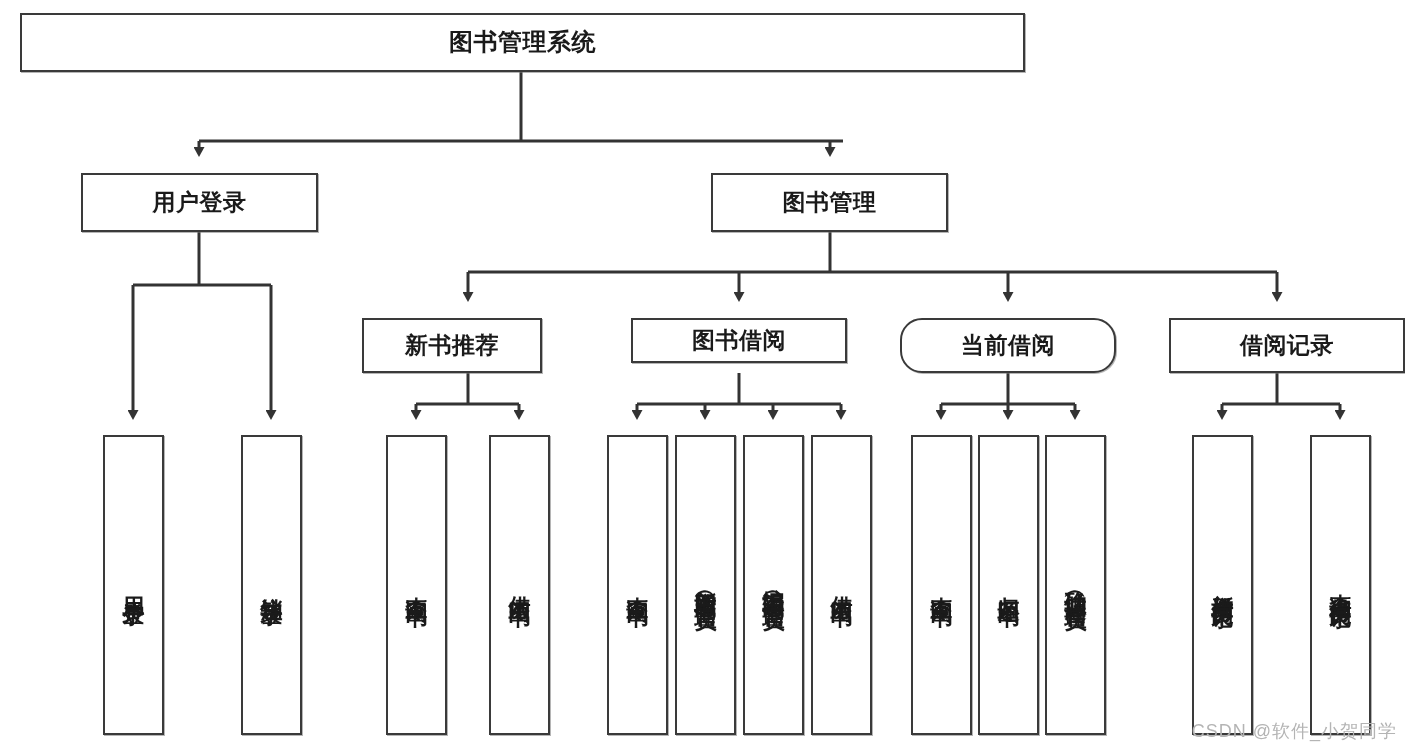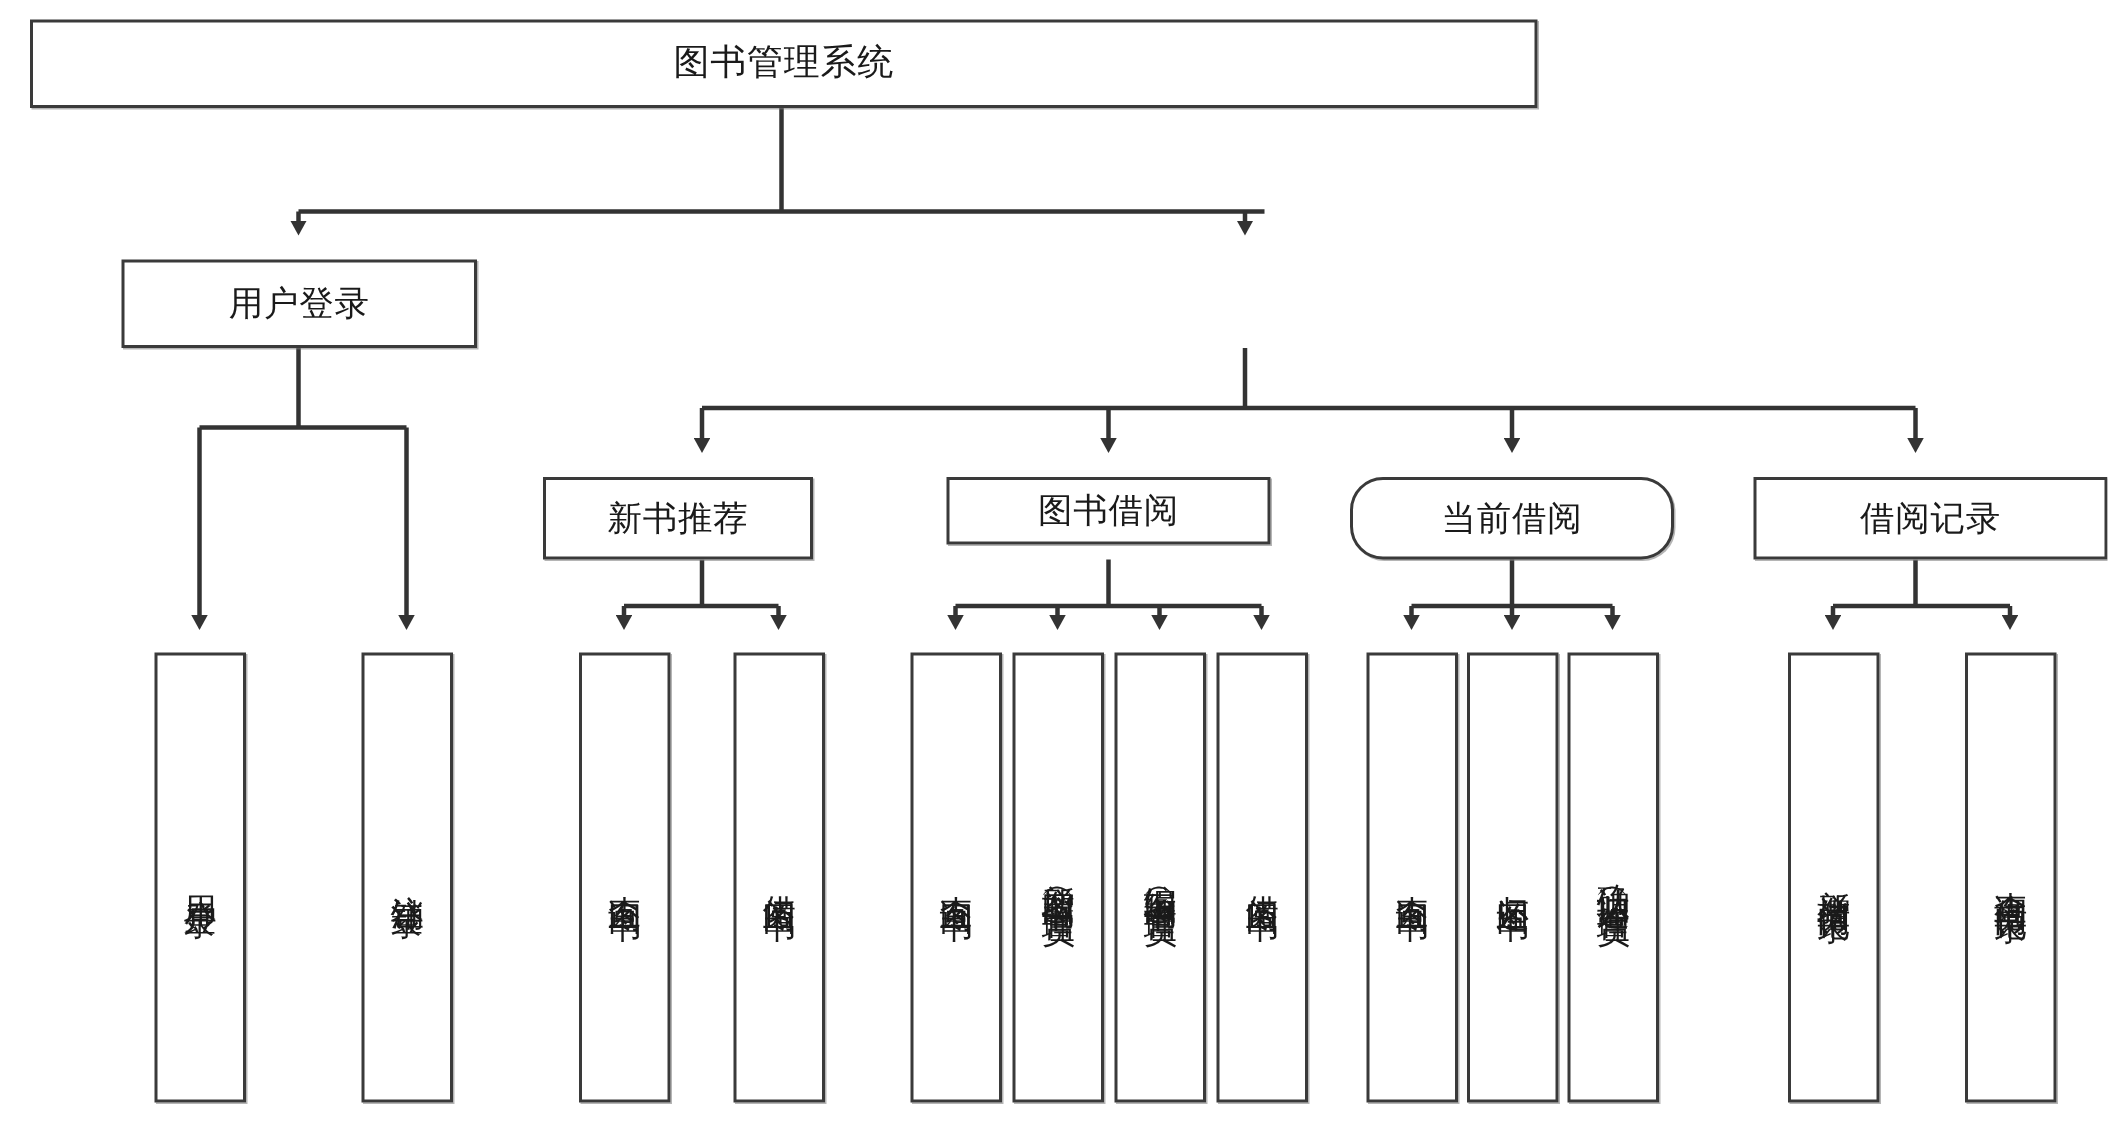--- a/index.html
+++ b/index.html
@@ -31,20 +31,21 @@
     align-items: center;
     justify-content: center;
     overflow: hidden;
   }
   .node-label {
     color: #1a1a1a;
     text-align: right;
     line-height: 1.12;
     white-space: nowrap;
     letter-spacing: 0.5px;
+    font-weight: bold;
   }
   .node-label.horizontal {
     font-size: 23px;
   }
   .node-label.vertical {
     writing-mode: vertical-rl;
     text-orientation: upright;
     font-size: 22px;
     letter-spacing: 3px;
     line-height: 1;
@@ -124,20 +125,23 @@
     </g>
   </svg>
 
   <div class="node-box" id="root-node" style="left:20px; top:13px; width:1005px; height:59px;">
     <span class="node-label horizontal">图书管理系统</span>
   </div>
 
   <div class="node-box" style="left:81px; top:173px; width:237px; height:59px;">
     <span class="node-label horizontal">用户登录</span>
   </div>
+  <div class="node-box" style="left:711px; top:173px; width:237px; height:59px;">
+    <span class="node-label horizontal">图书管理</span>
+  </div>
 
   <div class="node-box" style="left:362px; top:318px; width:180px; height:55px;">
     <span class="node-label horizontal">新书推荐</span>
   </div>
   <div class="node-box" style="left:631px; top:318px; width:216px; height:45px;">
     <span class="node-label horizontal">图书借阅</span>
   </div>
   <div class="node-box" style="left:900px; top:318px; width:216px; height:55px;border-radius:22px;">
     <span class="node-label horizontal">当前借阅</span>
   </div>
@@ -182,14 +186,15 @@
     <span class="node-label vertical">确认归还（管理员）</span>
   </div>
 
   <div class="node-box" style="left:1192px; top:435px; width:61px; height:300px;">
     <span class="node-label vertical">新增借阅记录</span>
   </div>
   <div class="node-box" style="left:1310px; top:435px; width:61px; height:300px;">
     <span class="node-label vertical">查询借阅记录</span>
   </div>
 
+  <div id="watermark">CSDN @软件_小贺同学</div>
 
 </div>
 
 </body></html>

